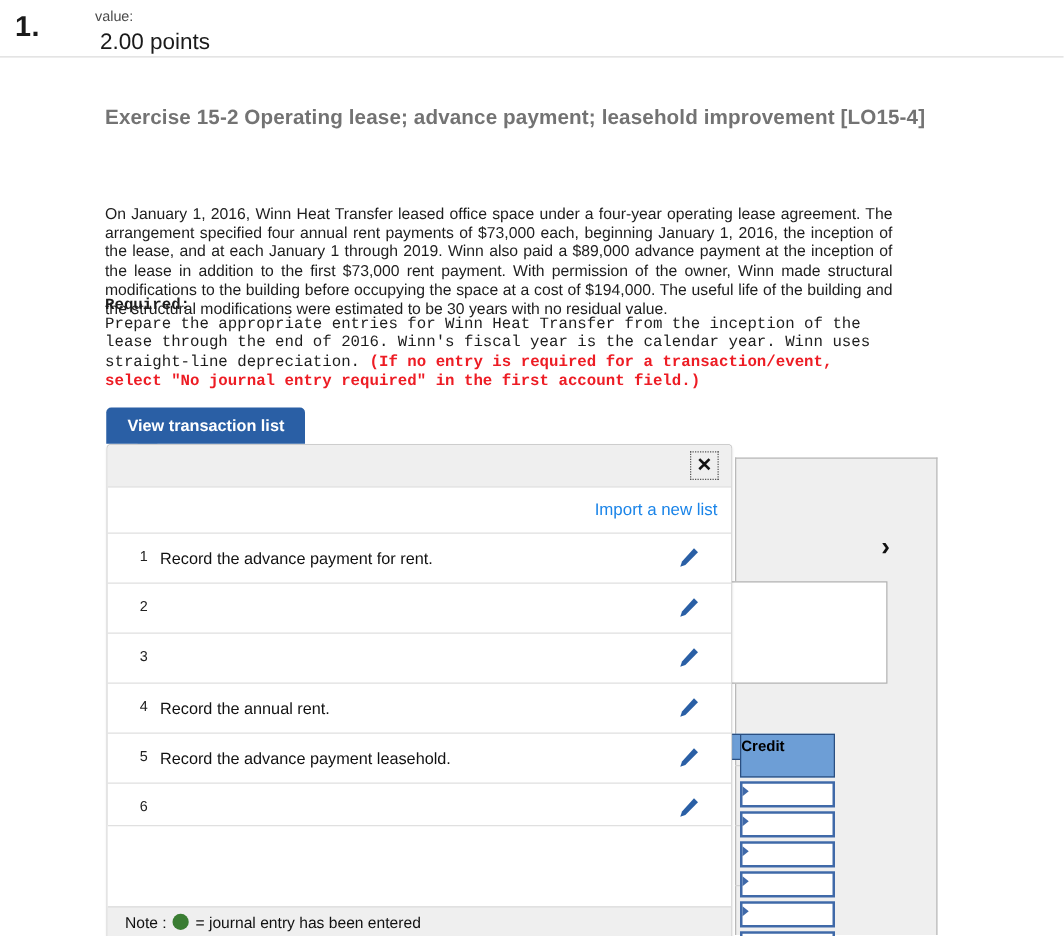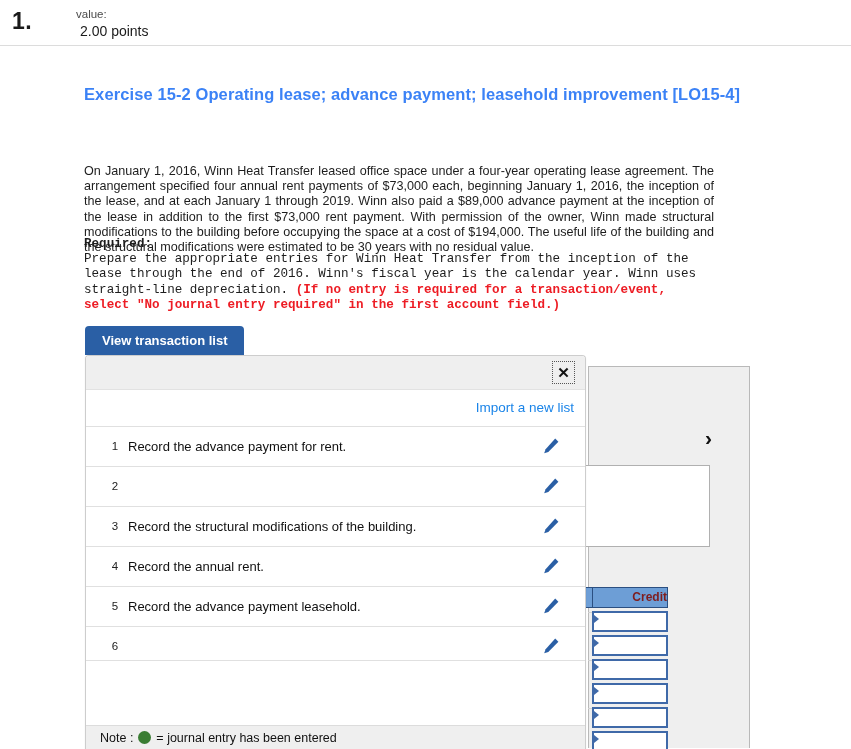--- a/index.html
+++ b/index.html
@@ -36,32 +36,32 @@
   }
   #qvalue-label {
     position: absolute;
     left: 76px; top: 8px;
     font-size: 11.5px;
     color: #4a4a4a;
   }
   #qvalue-points {
     position: absolute;
     left: 80px; top: 23px;
-    font-size: 14px;
+    font-size: 18px;
     color: #1a1a1a;
   }
 
   
   #exercise-title {
     position: absolute;
     left: 84px; top: 85px;
     width: 700px;
     font-size: 16.5px;
     font-weight: 600;
-    color: #3b82f6;
+    color: #737373;
     letter-spacing: .1px;
   }
   #scenario {
     position: absolute;
     left: 84px; top: 131px;
     width: 630px;
     font-size: 12.6px;
     line-height: 15.2px;
     text-align: justify;
     color: #1d1d1d;
@@ -110,28 +110,28 @@
     box-sizing: border-box;
   }
 
   
   #credit-col {
     position: absolute;
     left: 592px; top: 587px;
     width: 76px;
   }
   #credit-head {
-    height: 21px;
+    height: 35px;
     background: #6d9ed6;
     border: 1px solid #2b4f81;
     box-sizing: border-box;
-    text-align: right;
+    text-align: left;
     font-size: 12px;
     font-weight: bold;
-    color: #7f1d1d;
+    color: #000000;
     line-height: 19px;
   }
   .credit-cell {
     position: relative;
     height: 21px;
     margin-top: 3px;
     background: #ffffff;
     border: 2px solid #3f69a8;
     box-sizing: border-box;
   }
@@ -353,21 +353,20 @@
       <span class="tx-index">2</span>
       <span class="tx-edit">
         <svg width="18" height="18" viewBox="0 0 18 18">
             <path d="M13.2 1.6 L16.4 4.8 L6.3 14.9 L2.2 16.3 L3.6 12.2 Z" fill="#2a5fa5"></path>
           </svg>
       </span>
     </div>
 
     <div class="tx-row">
       <span class="tx-index">3</span>
-      <span class="tx-text">Record the structural modifications of the building.</span>
       <span class="tx-edit">
         <svg width="18" height="18" viewBox="0 0 18 18">
             <path d="M13.2 1.6 L16.4 4.8 L6.3 14.9 L2.2 16.3 L3.6 12.2 Z" fill="#2a5fa5"></path>
           </svg>
       </span>
     </div>
 
     <div class="tx-row">
       <span class="tx-index">4</span>
       <span class="tx-text">Record the annual rent.</span>

